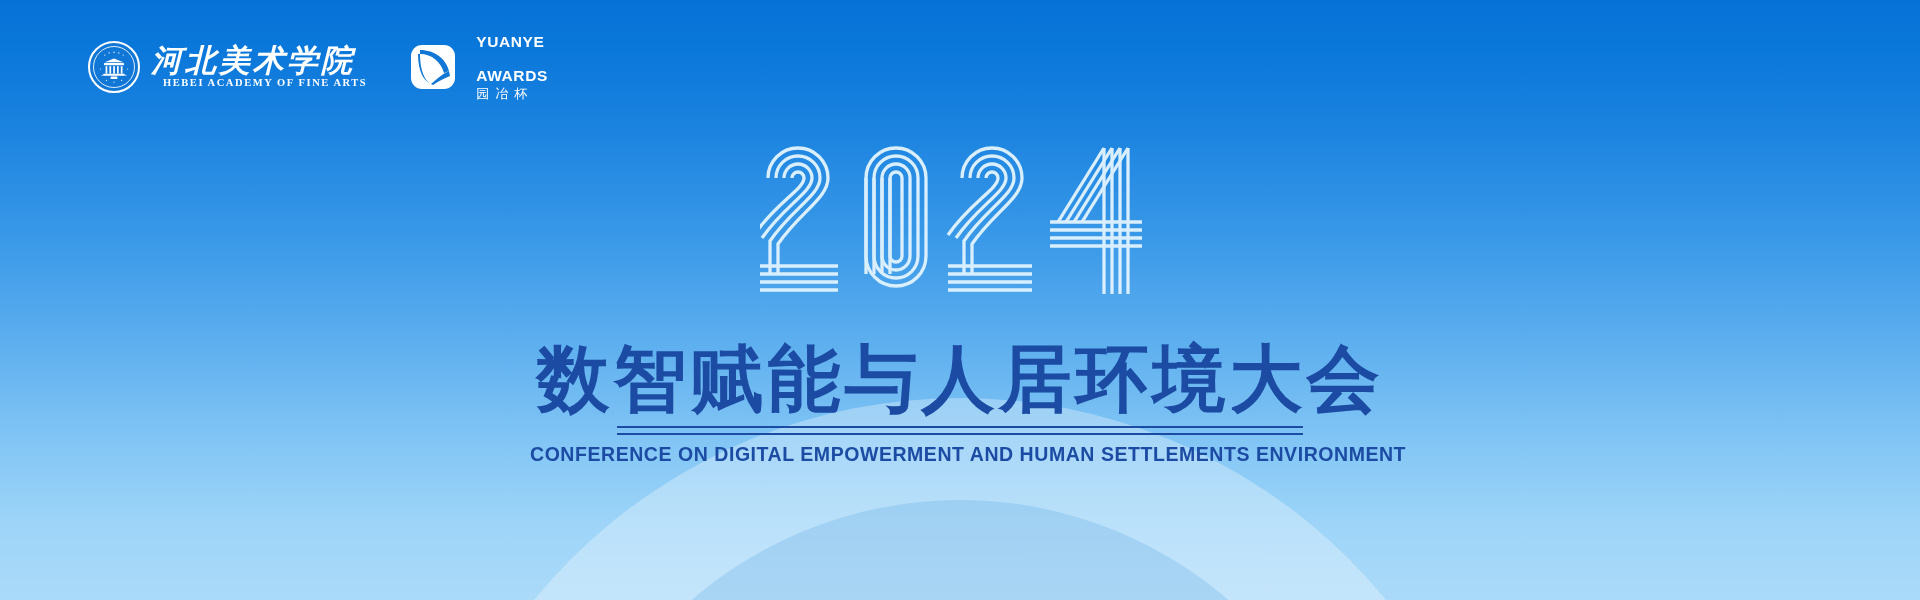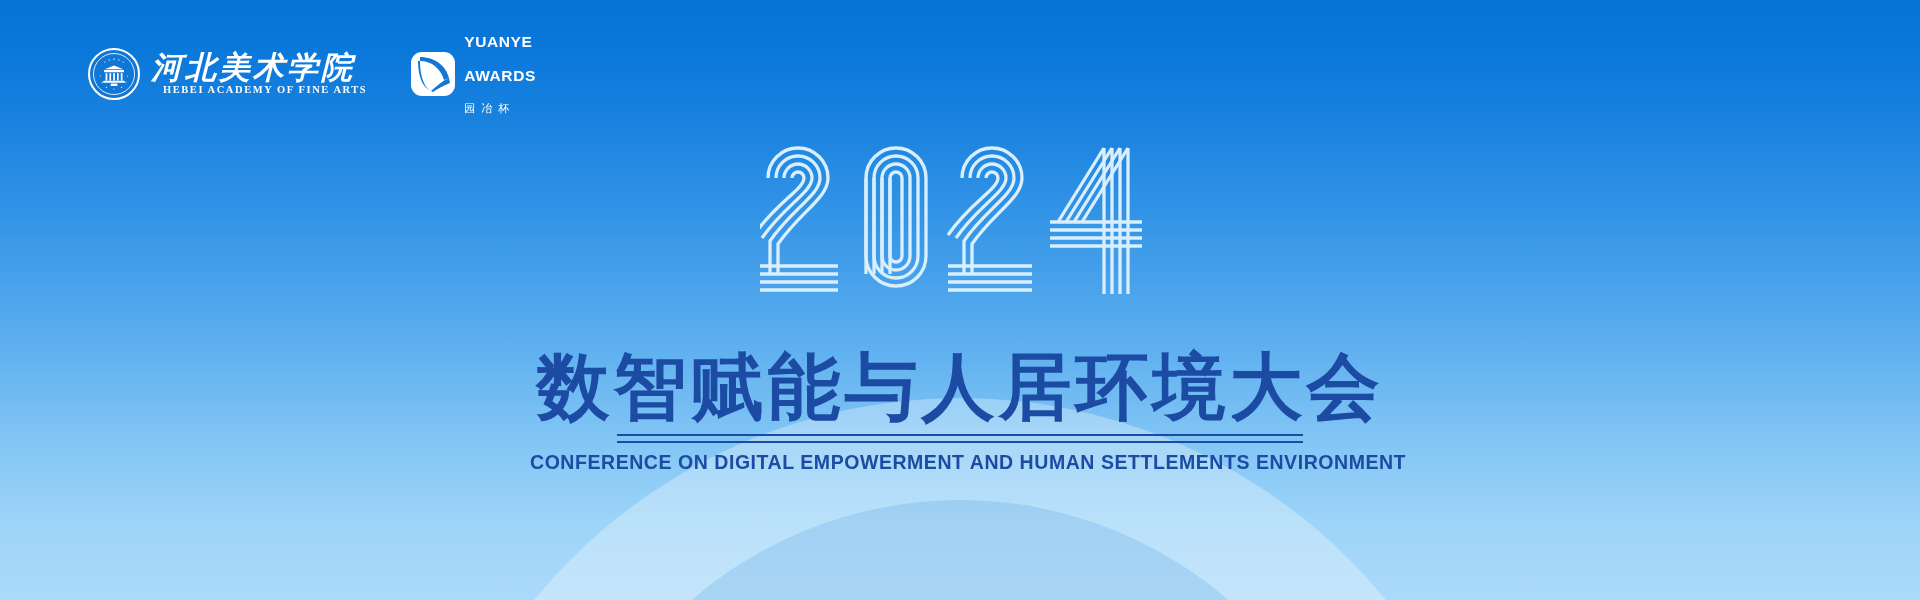--- a/index.html
+++ b/index.html
@@ -79,63 +79,63 @@
     font-family:"Liberation Serif","DejaVu Serif",serif;
     font-weight:700;
     font-size:10.5px;
     line-height:1;
     color:#ffffff;
     letter-spacing:1.55px;
     white-space:nowrap;
     margin-left:12px;
   }
 
-  .yuanye-logo{display:flex;align-items:center;gap:9px;}
+  .yuanye-logo{display:flex;align-items:center;gap:21px;}
   .yuanye-mark{
     width:44px;height:44px;flex:0 0 44px;
     background:#ffffff;
     border-radius:11px;
     position:relative;
     overflow:hidden;
   }
   .yuanye-mark svg{position:absolute;inset:0;width:100%;height:100%;}
   .yuanye-words{display:flex;flex-direction:column;line-height:1;}
   .yuanye-l1,.yuanye-l2{
     font-family:"Liberation Sans","DejaVu Sans",sans-serif;
     font-weight:700;
     font-size:15.5px;
     color:#ffffff;
     letter-spacing:.6px;
     white-space:nowrap;
   }
   .yuanye-l2{margin-top:18px;}
   .yuanye-cn{
-    font-size:11px;
+    font-size:13px;
     color:#ffffff;
     letter-spacing:6px;
-    margin-top:20px;
+    margin-top:4px;
     white-space:nowrap;
   }
 
   
   .year-art{
     position:absolute;
     left:50%;
     transform:translateX(-50%);
     top:138px;
     width:400px;height:156px;
   }
   .year-art svg{display:block;width:100%;height:100%;}
 
   
   .title-block{
     position:absolute;
     left:50%;
     transform:translateX(-50%);
-    top:348px;
+    top:340px;
     width:860px;
     text-align:center;
   }
   .main-title{
     font-family:"Liberation Sans","DejaVu Sans",sans-serif;
     font-weight:700;
     font-size:73px;
     line-height:1.06;
     color:#1b4ba3;
     letter-spacing:4px;

